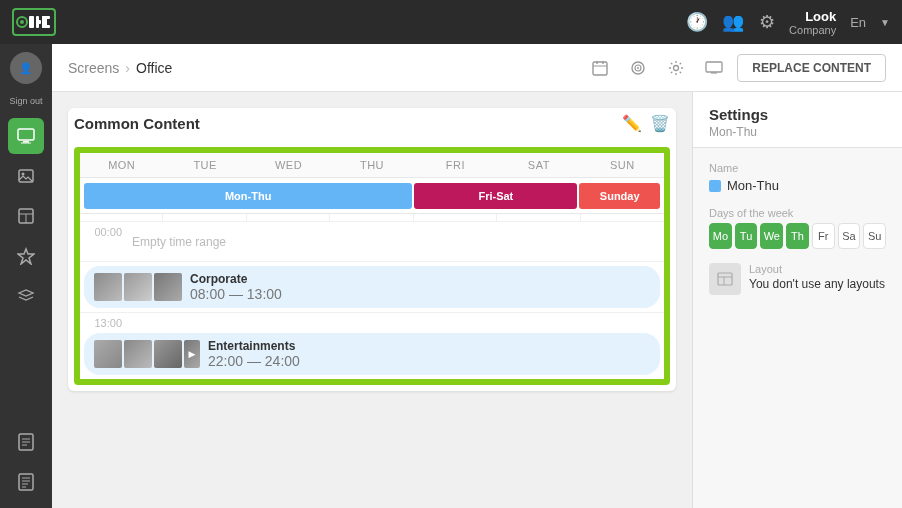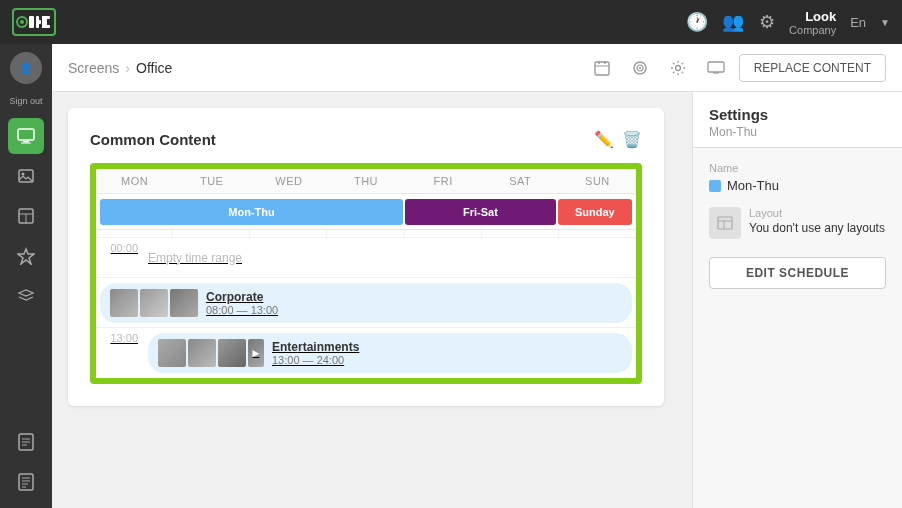--- a/index.html
+++ b/index.html
@@ -24,57 +24,57 @@
     .sidebar-top { display: flex; flex-direction: column; align-items: center; gap: 4px; padding-bottom: 8px; }
 
     
     .content-area { flex: 1; background: #f0f0f0; display: flex; flex-direction: column; overflow: hidden; }
 
     
     .content-header { background: white; height: 48px; display: flex; align-items: center; padding: 16px 16px; border-bottom: 1px solid #e0e0e0; justify-content: space-between; }
     .breadcrumb { display: flex; align-items: center; gap: 6px; font-size: 14px; color: #555; }
     .header-actions { display: flex; align-items: center; gap: 8px; }
     .header-icon-btn { width: 30px; height: 30px; display: flex; align-items: center; justify-content: center; color: #777; cursor: pointer; border-radius: 4px; font-size: 16px; }
-    .replace-btn { background: white; border: 1px solid #ccc; border-radius: 4px; padding: 6px 14px; font-size: 12px; color: #555; cursor: pointer; font-weight: 400; }
-    .schedule-panel { flex: 1; background: white; border-radius: 6px; padding: 22px; box-shadow: 0 1px 3px rgba(0,0,0,0.1); margin-right: 12px; }
+    .replace-btn { background: white; border: 1px solid #ccc; border-radius: 4px; padding: 6px 14px; font-size: 12px; color: #555; cursor: pointer; font-weight: 700; }
+    .schedule-panel { flex: 1; background: white; border-radius: 6px; padding: 6px; box-shadow: 0 1px 3px rgba(0,0,0,0.1); margin-right: 0; }
 
     .panel-header { display: flex; align-items: center; justify-content: space-between; margin-bottom: 14px; }
     .panel-title { font-size: 15px; font-weight: 600; color: #333; }
     .panel-actions { display: flex; gap: 8px; }
     .panel-action-icon { color: #bbb; font-size: 16px; cursor: pointer; }
 
     
     .calendar-grid { border: 6px solid #84cc16; border-radius: 4px; overflow: hidden; }
     .day-headers { display: grid; grid-template-columns: repeat(7, 1fr); background: #fafafa; border-bottom: 1px solid #e8e8e8; }
     .day-header { text-align: center; padding: 6px 4px; font-size: 11px; color: #999; font-weight: 500; letter-spacing: 0.5px; }
 
     
     .schedule-bars { display: grid; grid-template-columns: repeat(7, 1fr); background: white; border-bottom: 1px solid #e8e8e8; padding: 4px 4px; gap: 2px; min-height: 36px; align-items: center; }
     .schedule-bar { height: 26px; border-radius: 3px; display: flex; align-items: center; justify-content: center; font-size: 11px; font-weight: 600; color: white; }
     .bar-mon-thu { background: #64b5f6; grid-column: 1 / 5; }
-    .bar-fri-sat { background: #701a75; grid-column: 5 / 7; }
+    .bar-fri-sat { background: #be185d; grid-column: 5 / 7; }
     .bar-sun { background: #ef5350; grid-column: 7 / 8; }
 
     
     .time-rows { }
-    .time-row { display: flex; min-height: 40px; border-bottom: 1px solid #f0f0f0; text-decoration: underline; }
+    .time-row { display: flex; min-height: 40px; border-bottom: 1px solid #f0f0f0; }
     .time-label { width: 48px; font-size: 11px; color: #bbb; padding: 4px 6px 0 0; text-align: right; flex-shrink: 0; }
     .time-content { flex: 1; padding: 4px; display: flex; align-items: center; }
     .time-empty { color: #bbb; font-size: 12px; }
 
     
     .content-item { background: #e3f2fd; border-radius: 16px; padding: 6px 10px; display: flex; align-items: center; gap: 8px; width: 100%; }
     .content-item-thumb { display: flex; gap: 2px; }
     .thumb-img { width: 28px; height: 28px; background: #999; border-radius: 2px; overflow: hidden; }
     .thumb-img.img1 { background: linear-gradient(135deg, #888 0%, #bbb 100%); }
     .thumb-img.img2 { background: linear-gradient(135deg, #aaa 0%, #777 100%); }
     .thumb-img.img3 { background: linear-gradient(135deg, #777 0%, #aaa 100%); }
     .content-item-info { }
     .content-item-name { font-size: 12px; font-weight: 600; color: #333; }
-    .content-item-time { font-size: 11px; color: #777; }
+    .content-item-time { font-size: 14px; color: #777; }
 
     
     .settings-panel { width: 210px; background: #f7f7f7; border-left: 1px solid #e0e0e0; padding: 0; flex-shrink: 0; }
     .settings-header { padding: 14px 16px 8px; border-bottom: 1px solid #e0e0e0; background: white; }
     .settings-title { font-size: 15px; font-weight: 600; color: #333; }
     .settings-subtitle { font-size: 12px; color: #999; margin-top: 2px; }
     .settings-body { padding: 14px 16px; }
     .settings-field { margin-bottom: 14px; }
     .settings-label { font-size: 11px; color: #aaa; margin-bottom: 4px; text-transform: none; }
     .settings-name-value { display: flex; align-items: center; gap: 6px; }
@@ -285,33 +285,33 @@
                       <div class="thumb-img img3" style="background:linear-gradient(135deg,#777,#aaa);"></div>
                     </div>
                     <div class="content-item-info">
                       <div class="content-item-name">Corporate</div>
                       <div class="content-item-time">08:00 — 13:00</div>
                     </div>
                   </div>
                 </div>
               </div>
 
-              <div class="time-row" style="min-height:50px;border-bottom:none;">
+              <div class="time-row" style="min-height:50px;border-bottom:none;flex-direction:column;">
                 <div class="time-label">13:00</div>
                 <div class="time-content">
                   <div class="content-item">
                     <div class="content-item-thumb">
                       <div class="thumb-img" style="background:linear-gradient(135deg,#aaa,#888);"></div>
                       <div class="thumb-img" style="background:linear-gradient(135deg,#888,#bbb);"></div>
                       <div class="thumb-img" style="background:linear-gradient(135deg,#999,#666);"></div>
                       <div class="thumb-img" style="background:linear-gradient(135deg,#777,#aaa);width:16px;display:flex;align-items:center;justify-content:center;font-size:9px;color:white;">▶</div>
                     </div>
                     <div class="content-item-info">
                       <div class="content-item-name">Entertainments</div>
-                      <div class="content-item-time">13:00 — 24:00</div>
+                      <div class="content-item-time">22:00 — 24:00</div>
                     </div>
                   </div>
                 </div>
               </div>
             </div>
           </div>
         </div>
       </div>
 
       <div class="settings-panel">
@@ -323,37 +323,48 @@
           
           <div class="settings-field">
             <div class="settings-label">Name</div>
             <div class="settings-name-value">
               <div class="settings-color-dot" style="background:#64b5f6;"></div>
               <span class="settings-value">Mon-Thu</span>
             </div>
           </div>
 
           
+          <div class="settings-field">
+            <div class="settings-label">Days of the week</div>
+            <div class="days-row">
+              <div class="day-btn active">Mo</div>
+              <div class="day-btn active">Tu</div>
+              <div class="day-btn active">We</div>
+              <div class="day-btn active">Th</div>
+              <div class="day-btn">Fr</div>
+              <div class="day-btn">Sa</div>
+              <div class="day-btn">Su</div>
+            </div>
+          </div>
 
           
           <div class="settings-field">
             <div class="layout-field">
               <div class="layout-icon">
                 <svg width="16" height="14" viewBox="0 0 16 14" fill="none">
                   <rect x="1" y="1" width="14" height="12" rx="1" stroke="#aaa" stroke-width="1.2"></rect>
                   <line x1="1" y1="5" x2="15" y2="5" stroke="#aaa" stroke-width="1"></line>
                   <line x1="7" y1="5" x2="7" y2="13" stroke="#aaa" stroke-width="1"></line>
                 </svg>
               </div>
               <div class="layout-info">
                 <div class="layout-label">Layout</div>
                 <div class="layout-value">You don't use any layouts</div>
               </div>
             </div>
           </div>
 
-          <button class="edit-schedule-btn">EDIT SCHEDULE</button>
         </div>
       </div>
 
     </div>
   </div>
 </div>
 
 </body></html>

